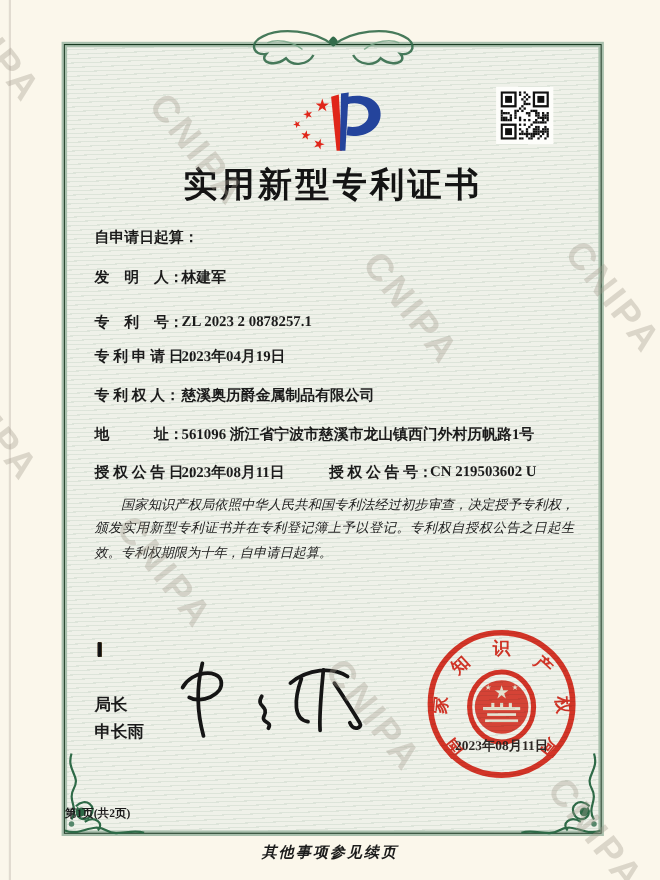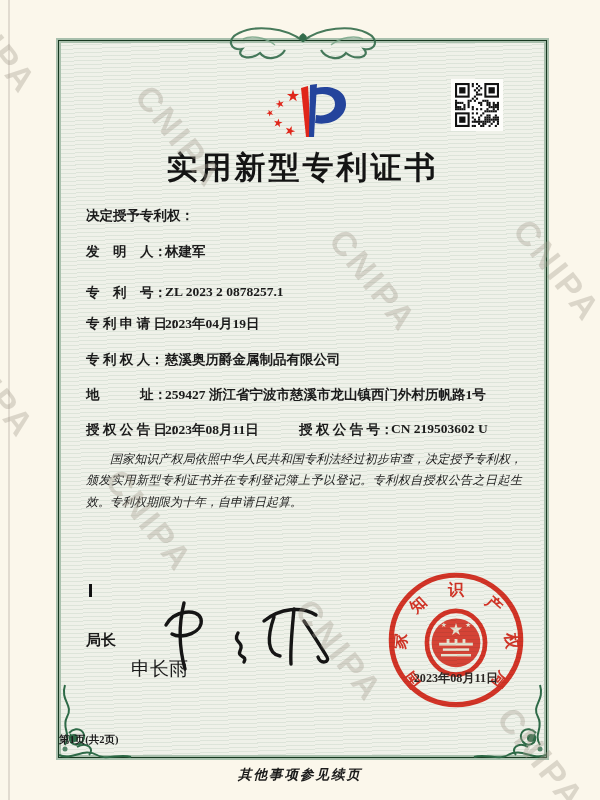--- a/index.html
+++ b/index.html
@@ -34,22 +34,22 @@
   .row .val2{left:332px;top:0;font-weight:600;white-space:pre;}
 
   .paras{left:27px;top:408px;width:436px;font-size:12px;line-height:1.78;font-style:italic;font-weight:500;}
   .paras p{position:static;margin:0;text-indent:2em;text-align:justify;}
 
   .barcode{left:30px;top:543px;width:156px;height:13px;display:flex;align-items:stretch;overflow:hidden;}
   .barcode i{display:block;height:100%;}
 
   .off-title{left:27px;top:590px;font-size:15px;font-weight:bold;
              font-family:"Liberation Sans","DejaVu Sans",sans-serif;}
-  .off-name{left:27px;top:615px;font-size:19px;font-weight:normal;
-            font-family:"Liberation Sans","DejaVu Sans",sans-serif;margin-left:45px;}
+  .off-name{left:27px;top:615px;font-size:15px;font-weight:bold;
+            font-family:"Liberation Sans","DejaVu Sans",sans-serif;}
   .signature{left:95px;top:550px;width:200px;height:90px;}
 
   .seal{left:322px;top:523px;width:150px;height:150px;mix-blend-mode:multiply;opacity:.94;}
   .seal text{font-family:"Liberation Serif",serif;}
   .seal-date{font-size:13px;font-weight:bold;fill:#201a18;}
 
   .page-num{left:0;top:692px;width:100%;font-size:10.5px;font-weight:600;}
 
   .note{position:absolute;left:0;top:766px;width:600px;text-align:center;font-size:13.5px;
         font-style:italic;font-weight:600;letter-spacing:2px;z-index:2;}
@@ -256,41 +256,41 @@
             <rect x="26" y="40" width="2" height="2"></rect>
             <rect x="32" y="40" width="2" height="2"></rect>
             <rect x="38" y="40" width="2" height="2"></rect>
           </g>
       </svg>
     </div>
 
     <h1 class="title">实用新型专利证书</h1>
 
     <div class="row" style="top:166px">
-      <span class="lab">决定授予专利权：</span>
+      <span class="lab">自申请日起算：</span>
     </div>
     <div class="row" style="top:202px">
       <span class="lab">发　明　人：</span>
       <span class="val">林建军</span>
     </div>
     <div class="row" style="top:243px">
       <span class="lab">专　利　号：</span>
       <span class="val">ZL 2023 2 0878257.1</span>
     </div>
     <div class="row" style="top:274px">
       <span class="lab">专 利 申 请 日：</span>
       <span class="val">2023年04月19日</span>
     </div>
     <div class="row" style="top:310px">
       <span class="lab">专 利 权 人：</span>
       <span class="val">慈溪奥历爵金属制品有限公司</span>
     </div>
     <div class="row" style="top:345px">
       <span class="lab">地　　　址：</span>
-      <span class="val">259427 浙江省宁波市慈溪市龙山镇西门外村历帆路1号</span>
+      <span class="val">561096 浙江省宁波市慈溪市龙山镇西门外村历帆路1号</span>
     </div>
     <div class="row" style="top:380px">
       <span class="lab">授 权 公 告 日：</span>
       <span class="val">2023年08月11日</span>
       <span class="lab2">授 权 公 告 号：</span>
       <span class="val2">CN 219503602 U</span>
     </div>
 
     <div class="paras">
       <p>国家知识产权局依照中华人民共和国专利法经过初步审查，决定授予专利权，颁发实用新型专利证书并在专利登记簿上予以登记。专利权自授权公告之日起生效。专利权期限为十年，自申请日起算。</p>

